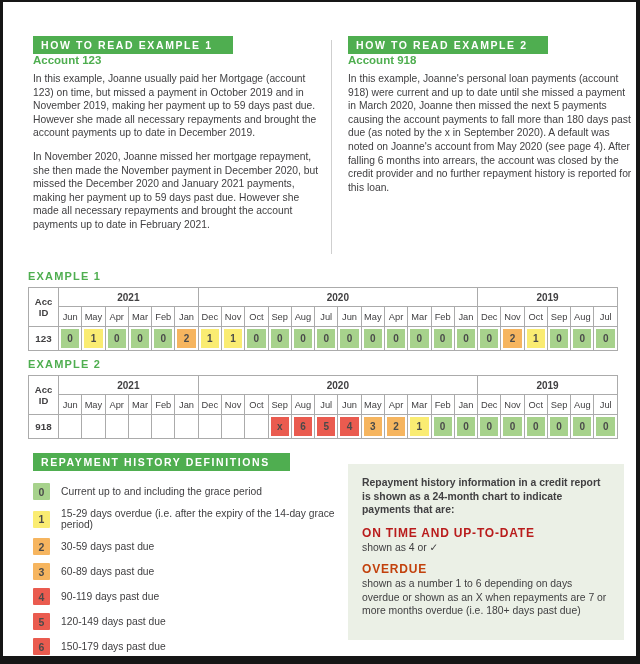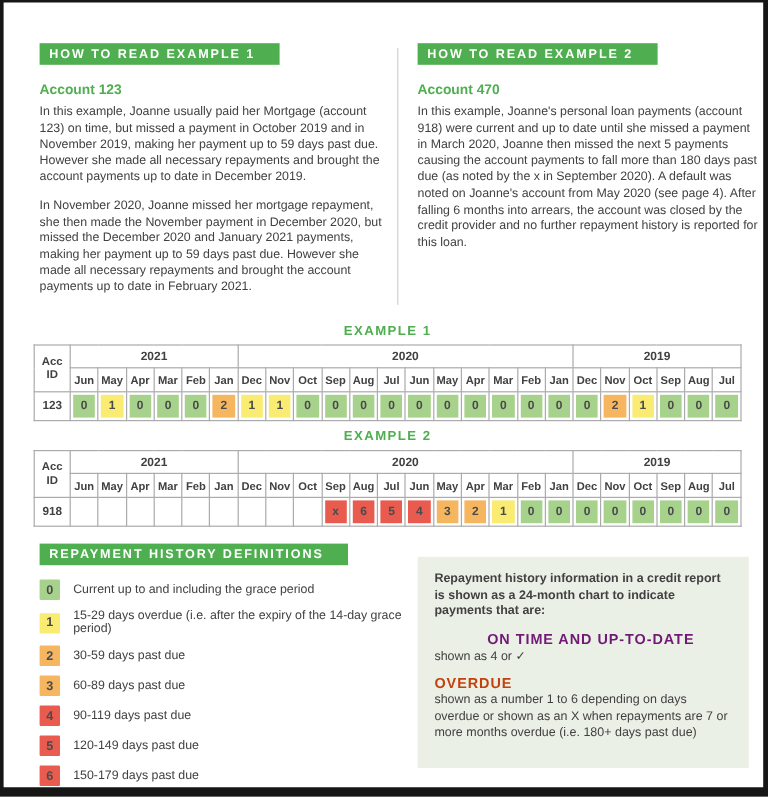--- a/index.html
+++ b/index.html
@@ -11,64 +11,64 @@
   }
   .greenbar {
     display:inline-block; background:#4FAE50; color:#fff;
     font-weight:bold; font-size:10.5px; letter-spacing:1.6px;
     padding:3px 20px 3px 8px; text-transform:uppercase;
   }
   .col { position:absolute; top:33px; }
   .col-left  { left:30px;  width:292px; }
   .col-right { left:345px; width:285px; }
   .divider { position:absolute; left:328px; top:38px; width:1px; height:214px; background:#cfcfcf; }
-  .account-h { color:#4FAE50; font-weight:bold; font-size:11.5px; margin:15px 0 6px 0; }
+  .account-h { color:#4FAE50; font-weight:bold; font-size:11.5px; margin:0 0 6px 0; }
   .body-p { font-size:10.3px; line-height:13.6px; margin-bottom:10px; }
-  .ex-title { color:#4FAE50; font-weight:bold; font-size:11px; letter-spacing:1.2px; margin-bottom:5px;text-align:center; }
+  .ex-title { color:#4FAE50; font-weight:bold; font-size:11px; letter-spacing:1.2px; margin-bottom:5px; }
   .ex1 { position:absolute; left:25px; top:268px; width:590px; }
   .ex2 { position:absolute; left:25px; top:356px; width:590px; }
   table.extable { width:590px; border-collapse:collapse; table-layout:fixed;border-radius:22px; }
   .extable th, .extable td { border:1px solid #ABABAB; text-align:center; }
   .acc-cell { width:30px; font-size:9.5px; font-weight:bold; line-height:11px; background:#fff; }
   .year-cell { font-size:10px; font-weight:bold; height:19px; }
-  .month-cell { font-size:9.3px; font-weight:bold; height:20px; }
+  .month-cell { font-size:9.3px; font-weight:normal; height:20px; }
   .accid-cell { font-size:9.8px; font-weight:bold; }
   .data-cell { padding:2px; height:24px; }
   .pill { width:100%; height:100%; display:flex; align-items:center; justify-content:center;
           font-size:10px; font-weight:bold; color:#4a4a4a; }
   .legend { position:absolute; left:30px; top:450px; width:305px; }
   .legend-items { margin-top:12px; }
   .legend-row { display:flex; align-items:center; margin-bottom:8px; }
   .legend-sq { width:17px; height:17px; flex:0 0 17px; display:flex; align-items:center; justify-content:center;
                font-size:10.5px; font-weight:bold; color:#4a4a4a; margin-right:11px; border-radius:1px; }
   .legend-txt { font-size:10.3px; color:#414042; }
   .infobox { position:absolute; left:345px; top:462px; width:276px; background:#EBF0E6; padding:12px 14px 14px 14px; }
   .infobox .intro { font-size:10.4px; font-weight:bold; line-height:13.5px; margin-bottom:9px; }
   .sub-h { font-weight:bold; font-size:12px; letter-spacing:0.8px; text-transform:uppercase; }
-  .sub-h.green { color:#701a75;margin-left:44px; }
+  .sub-h.green { color:#b91c1c; }
   .sub-h.orange { color:#c2410c; }
   .sub-t { font-size:10.4px; line-height:13.5px; margin:1px 0 8px 0; }
 </style>
 </head>
 <body>
 
 <div class="page">
 
   <div class="col col-left">
     <span class="greenbar">HOW TO READ EXAMPLE 1</span>
     <div class="account-h">Account 123</div>
     <p class="body-p">In this example, Joanne usually paid her Mortgage (account 123) on time, but missed a payment in October 2019 and in November 2019, making her payment up to 59 days past due. However she made all necessary repayments and brought the account payments up to date in December 2019.</p>
     <p class="body-p">In November 2020, Joanne missed her mortgage repayment, she then made the November payment in December 2020, but missed the December 2020 and January 2021 payments, making her payment up to 59 days past due. However she made all necessary repayments and brought the account payments up to date in February 2021.</p>
   </div>
 
   <div class="divider"></div>
 
   <div class="col col-right">
     <span class="greenbar">HOW TO READ EXAMPLE 2</span>
-    <div class="account-h">Account 470</div>
+    <div class="account-h">Account 918</div>
     <p class="body-p">In this example, Joanne's personal loan payments (account 918) were current and up to date until she missed a payment in March 2020, Joanne then missed the next 5 payments causing the account payments to fall more than 180 days past due (as noted by the x in September 2020). A default was noted on Joanne's account from May 2020 (see page 4). After falling 6 months into arrears, the account was closed by the credit provider and no further repayment history is reported for this loan.</p>
   </div>
 
   <div class="ex1">
     <div class="ex-title">EXAMPLE 1</div>
     <table class="extable">
       <tbody>
           <tr class="year-row">
         <th class="acc-cell" rowspan="2"><span>Acc</span><br><span>ID</span></th>
       <th class="year-cell" colspan="6">2021</th>

